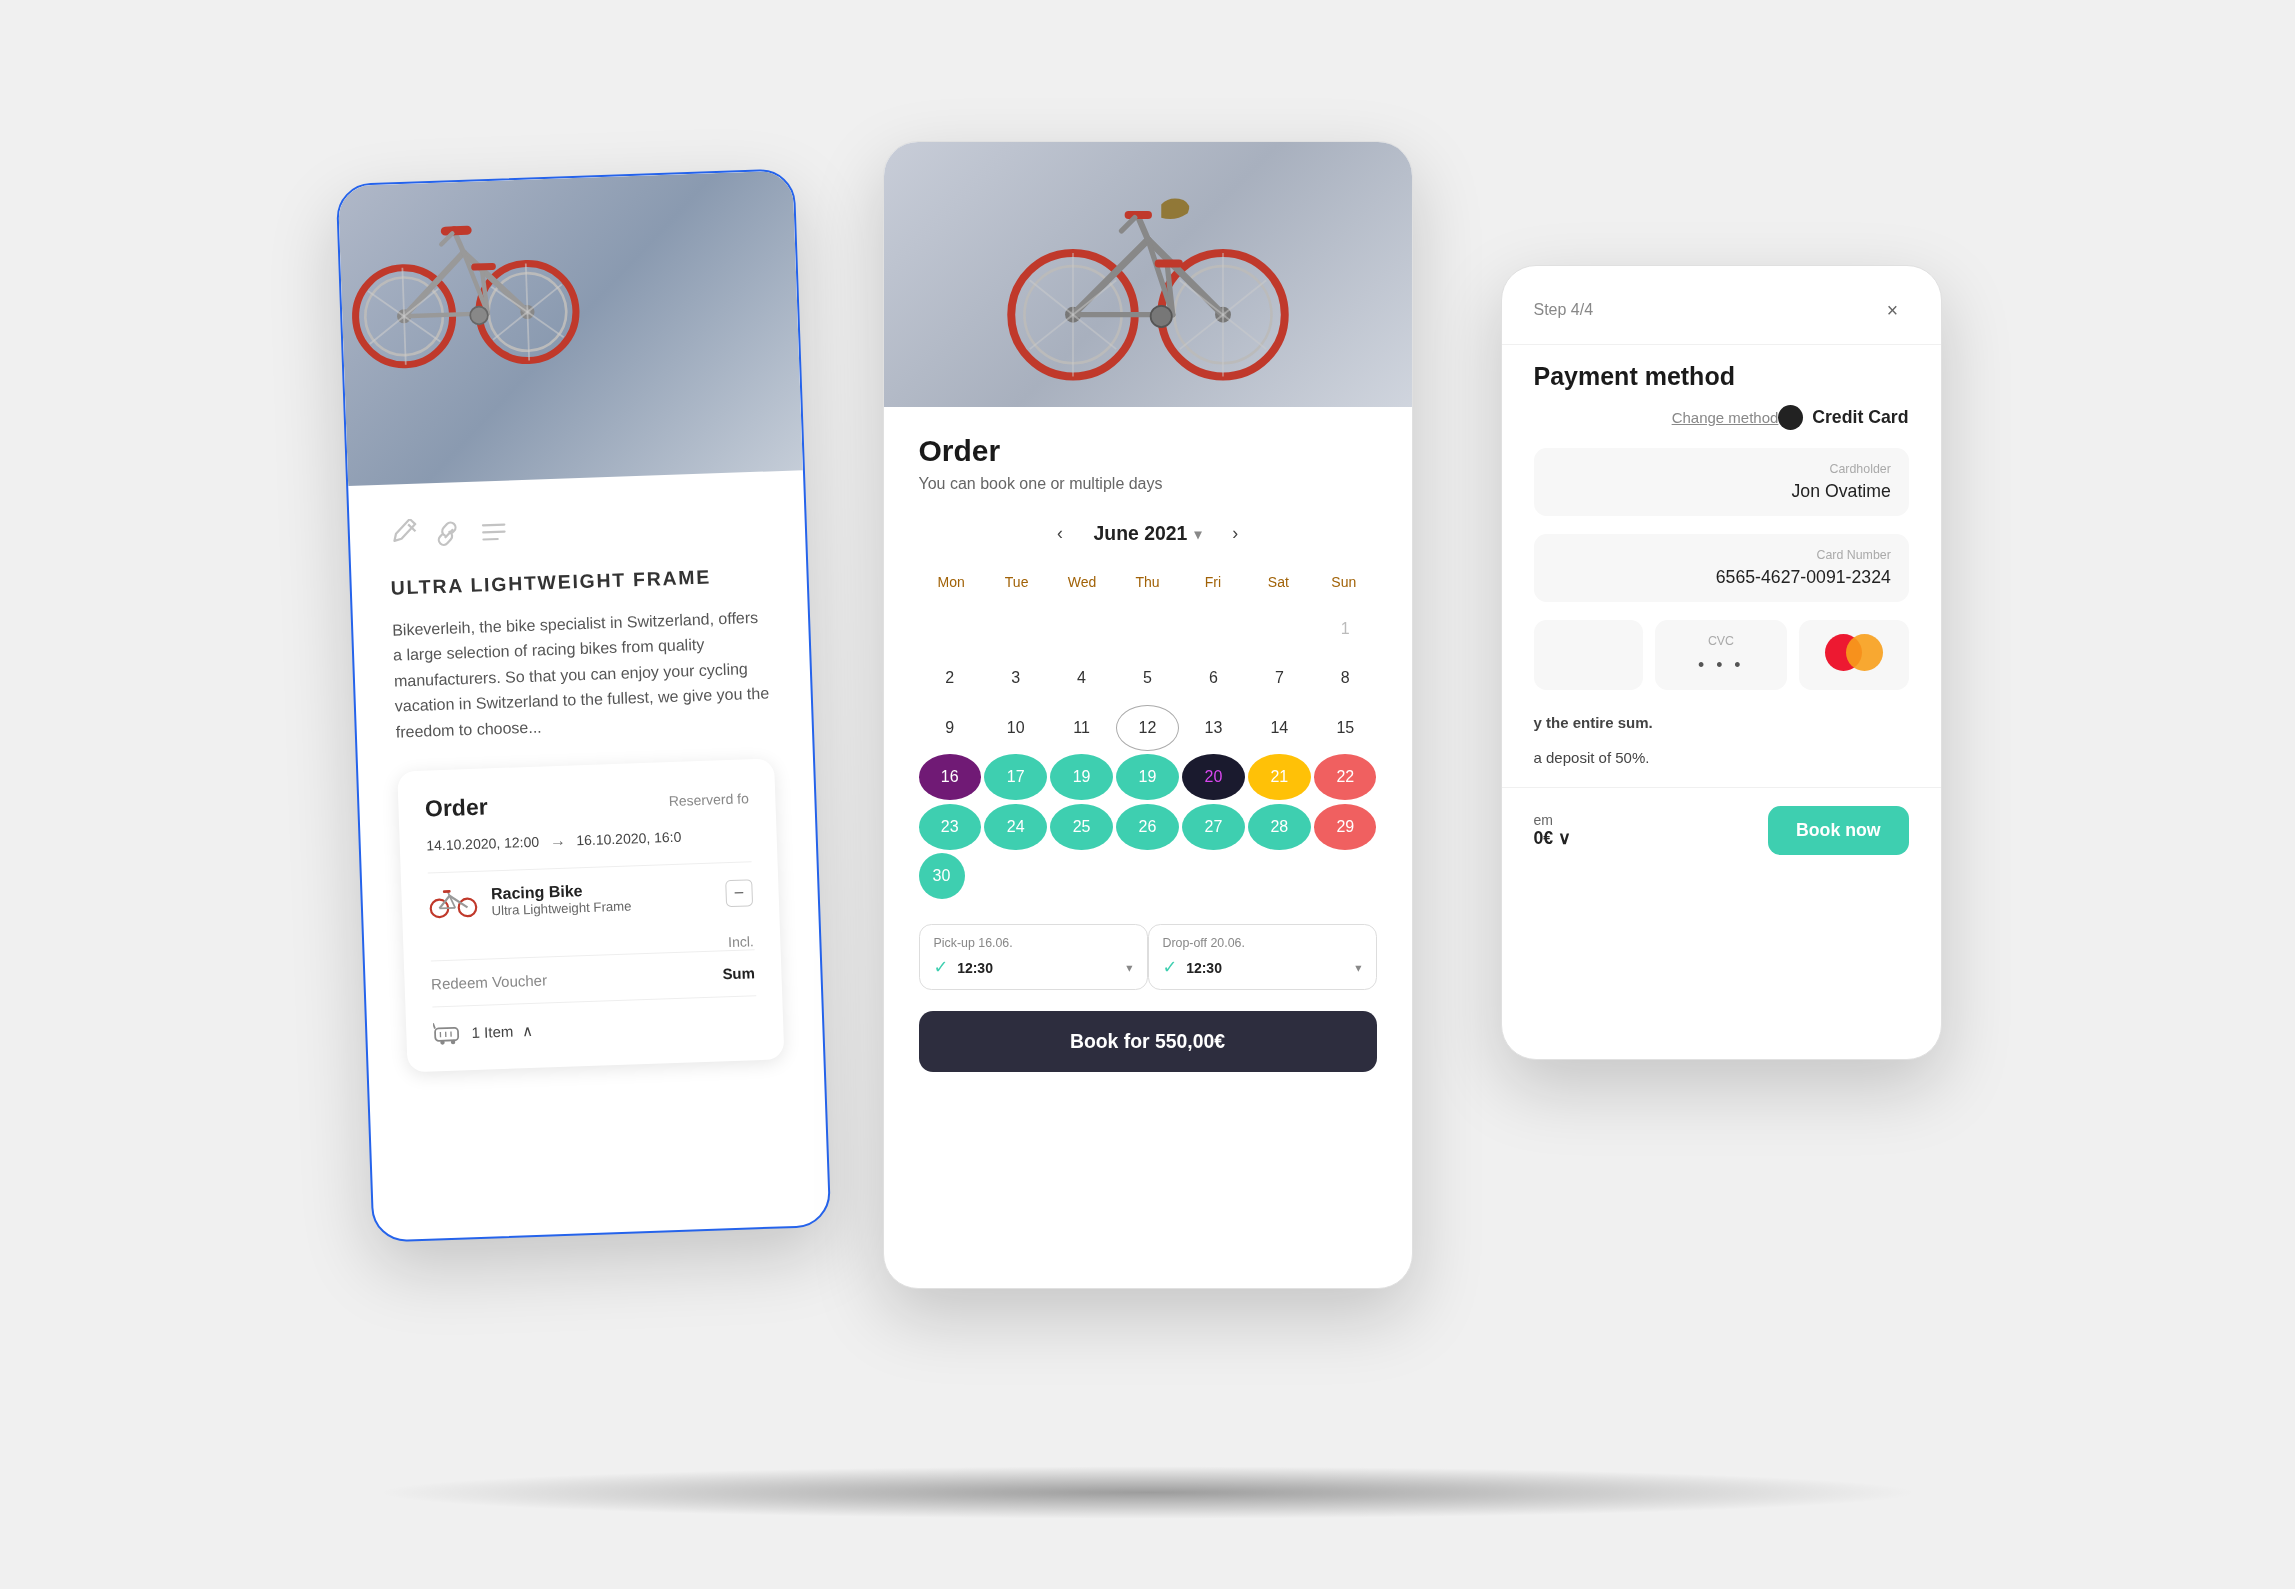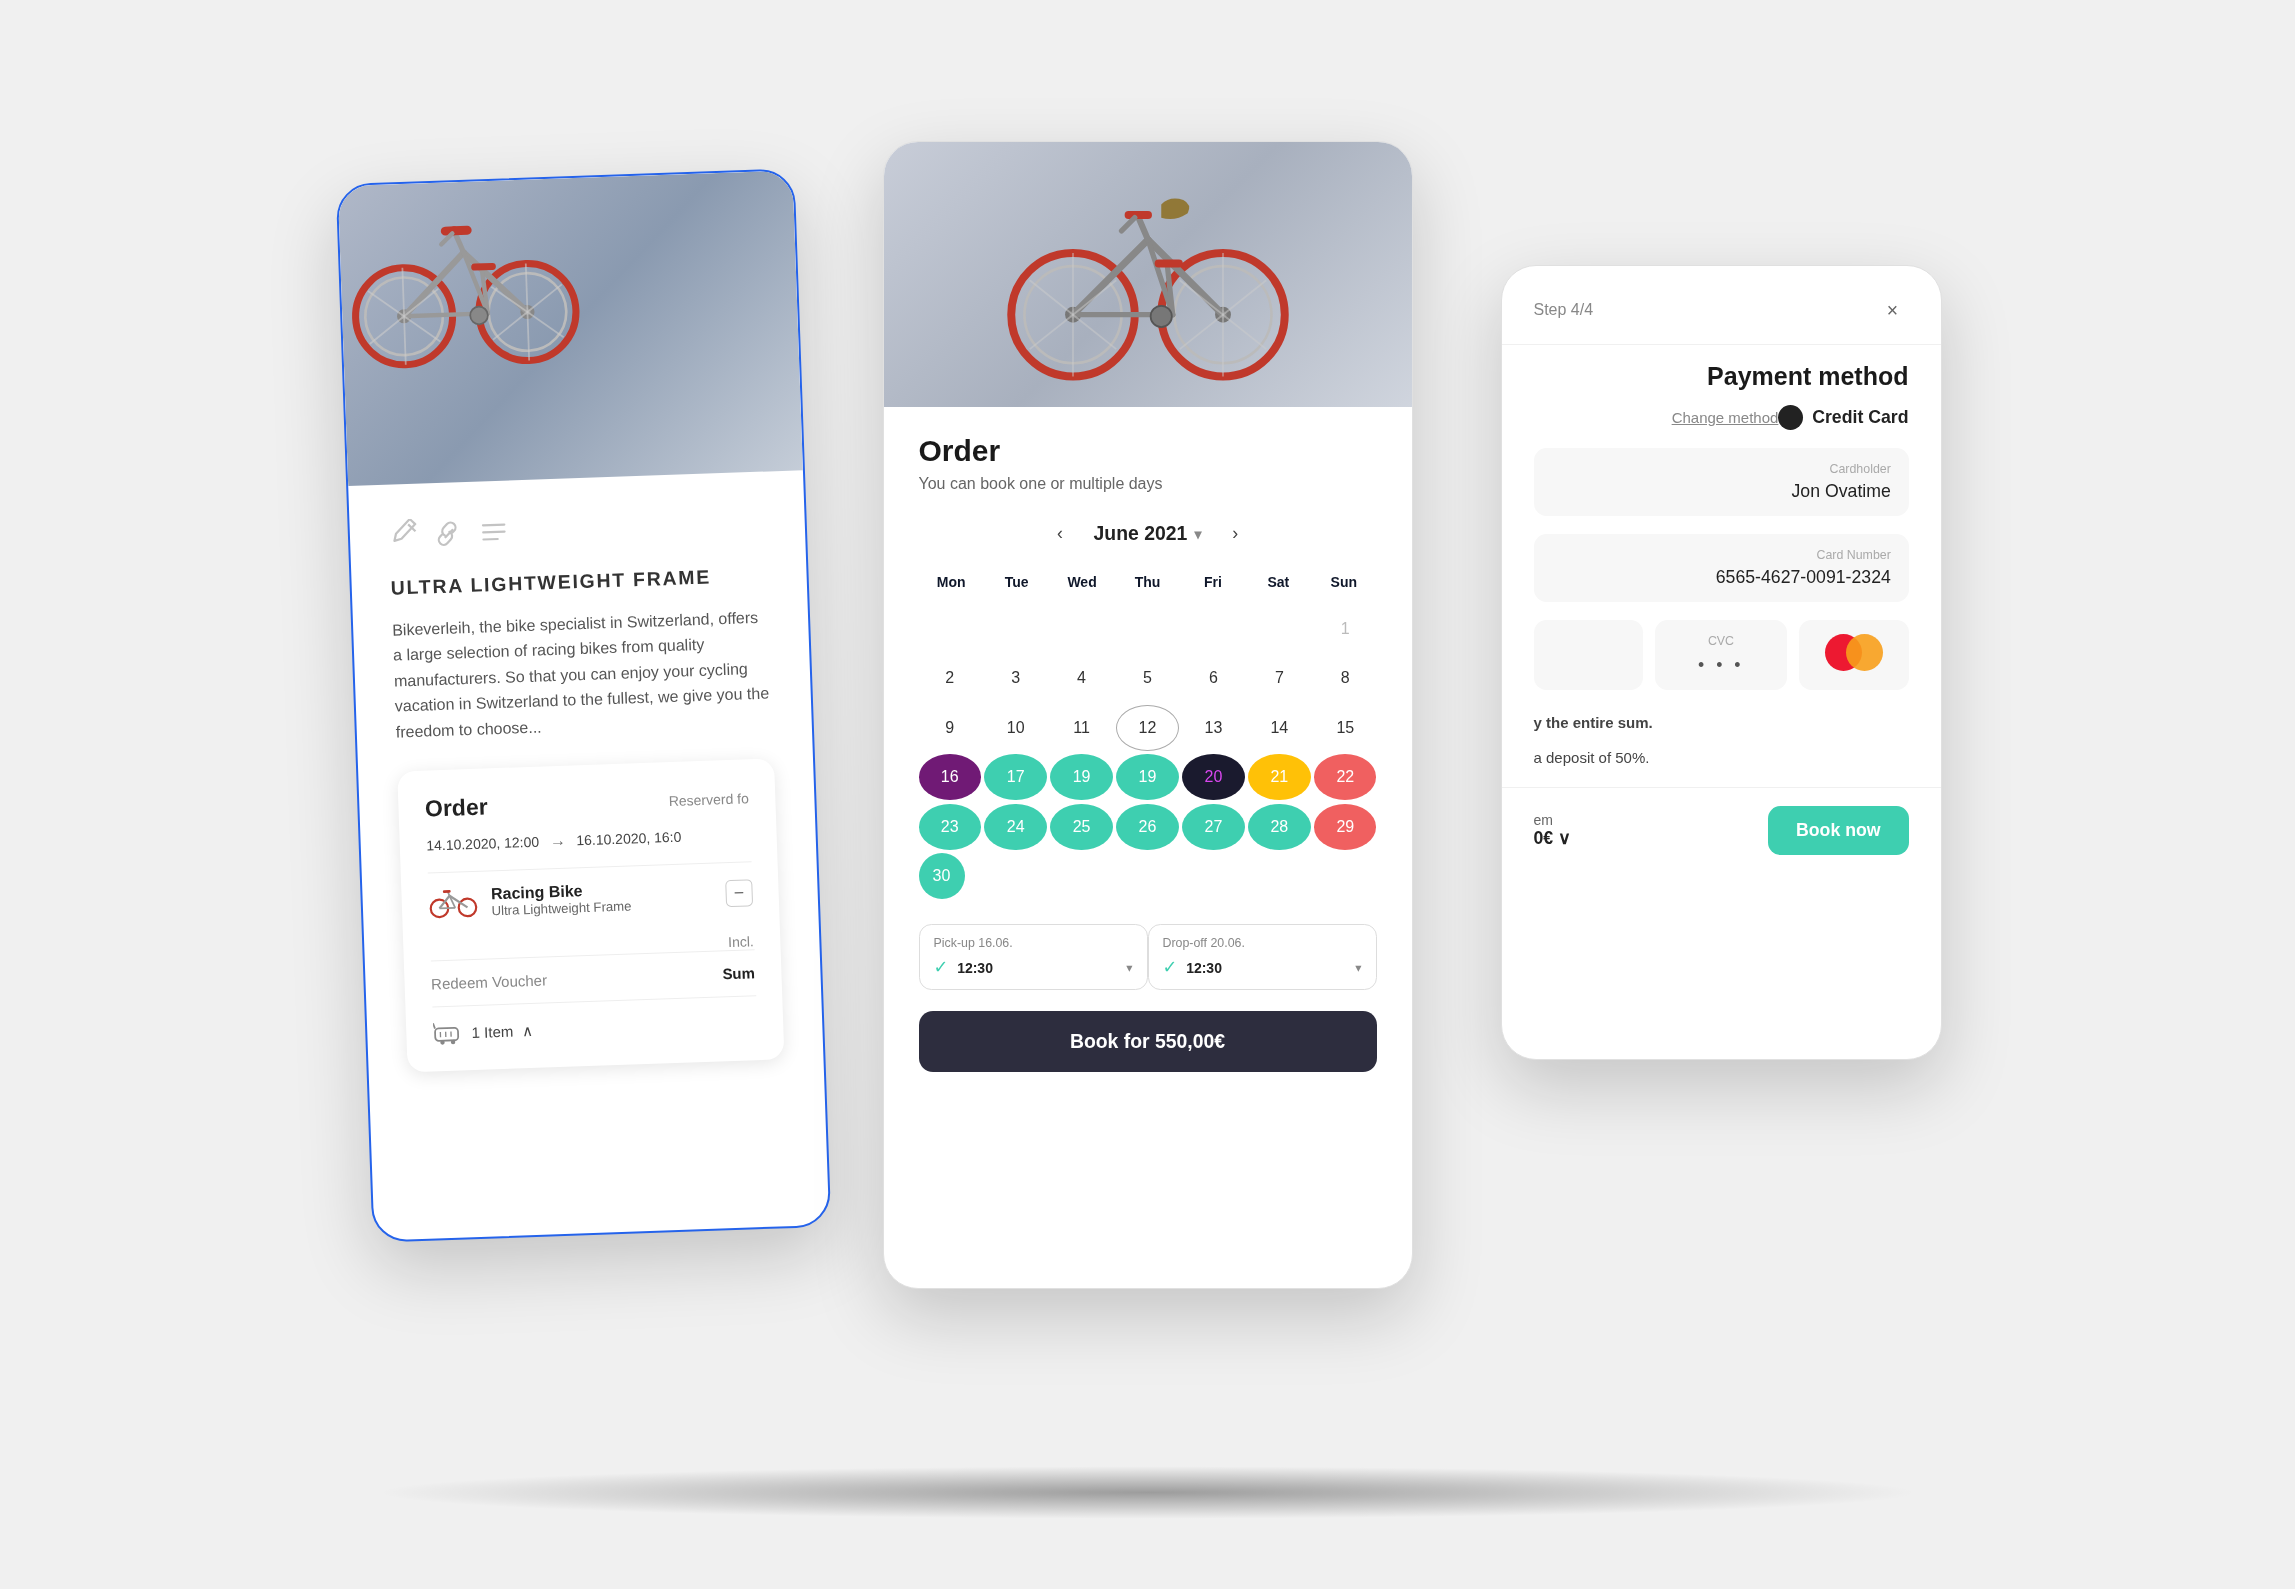--- a/index.html
+++ b/index.html
@@ -274,23 +274,23 @@
 
     .cal-days-header {
       display: grid;
       grid-template-columns: repeat(7, 1fr);
       text-align: center;
       margin-bottom: 8.8px;
     }
 
     .cal-day-label {
       font-size: 14px;
-      color: #0f172a;
+      color: #a16207;
       padding: 7px 0;
-      font-weight: 700;
+      font-weight: 400;
     }
 
     .cal-grid {
       display: grid;
       grid-template-columns: repeat(7, 1fr);
       gap: 3.5px;
     }
 
     .cal-cell {
       display: flex;
@@ -403,21 +403,21 @@
       justify-content: center;
       cursor: pointer;
       color: #666;
       font-size: 19.4px;
     }
 
     .payment-title {
       font-size: 25px;
       font-weight: 800;
       color: #1a1a1a;
-      text-align: right;
+      text-align: left;
       padding: 17.7px 32px 14px;
     }
 
     .payment-method-row {
       display: flex;
       align-items: center;
       justify-content: flex-end;
       padding: 0 32px 17.7px;
     }
 

